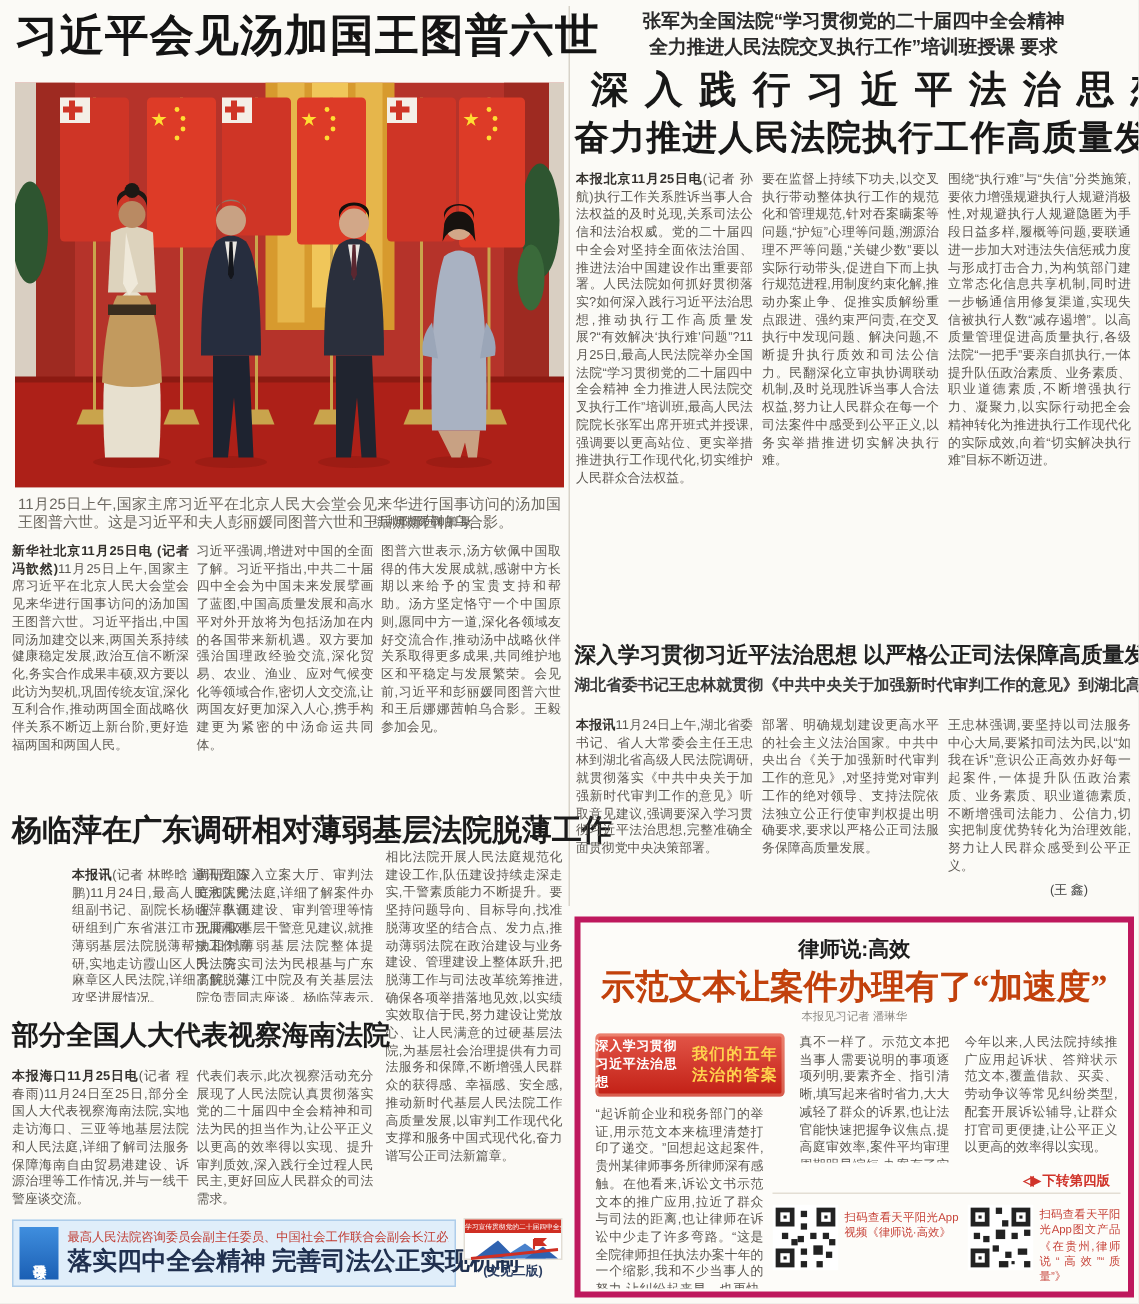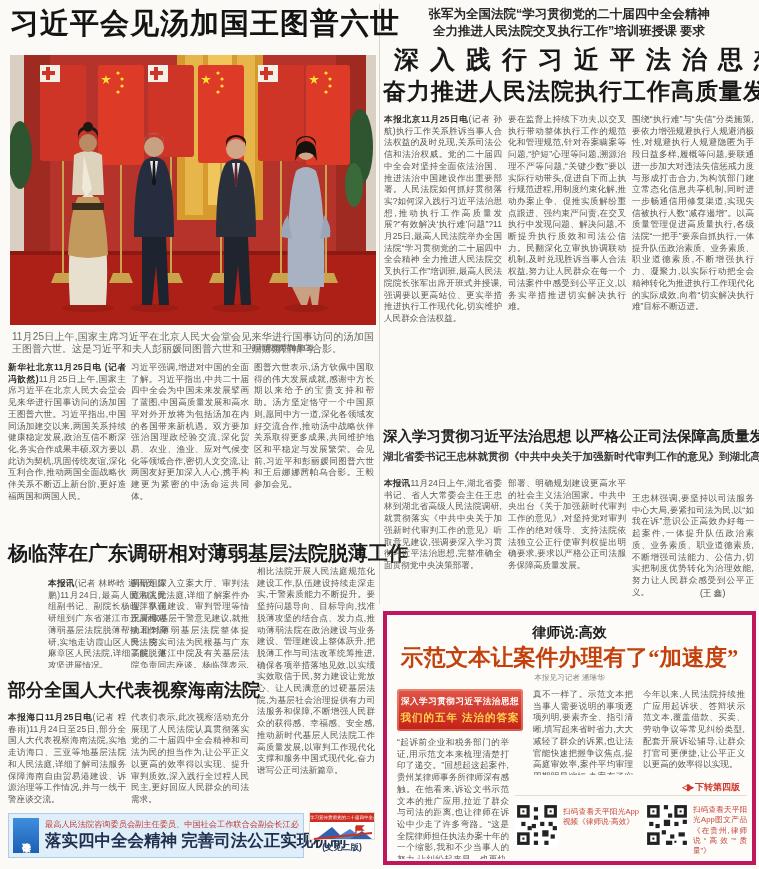--- a/index.html
+++ b/index.html
@@ -45,21 +45,21 @@
   .sub-hubei{left:383px;top:450px;width:372px;text-align:center;font-size:10.5px;font-weight:700;color:#3a3a3a;white-space:nowrap;}
   .end-byline{position:absolute;font-size:8.6px;color:#444;}
   
   .redbox{left:383px;top:611px;width:373px;height:254px;border:4px solid #be185d;background:#fdfcf9;box-sizing:border-box;}
   .rb-kicker{position:absolute;left:0;top:9px;width:100%;text-align:center;font-size:14px;font-weight:800;color:#1d1d1d;}
   .rb-hl{position:absolute;left:0;top:27px;width:100%;text-align:center;font-size:22.5px;font-weight:900;color:#c2410c;
          font-family:"Liberation Serif",serif;white-space:nowrap;}
   .rb-byline{position:absolute;left:0;top:58px;width:100%;text-align:center;font-size:7.6px;color:#8d8a84;}
   .badge{position:absolute;left:10px;top:74px;width:126px;height:42px;border-radius:3px;
          background:linear-gradient(180deg,#e25648,#c21f15);box-shadow:inset 0 0 0 2px rgba(255,210,180,.35);
-         display:flex;flex-direction:column;align-items:center;justify-content:center;gap:3px;}
+         display:flex;flex-direction:row;align-items:center;justify-content:center;gap:3px;}
   .badge .l1{color:#fff;font-size:8.6px;font-weight:700;letter-spacing:.5px;}
   .badge .l2{color:#ffd34d;font-size:10.5px;font-weight:800;letter-spacing:1px;}
   .rb-col{position:absolute;text-align:justify;color:#5c5852;font-size:8.6px;line-height:11.7px;overflow:hidden;word-break:break-all;}
   .cont{position:absolute;right:12px;top:166px;font-size:9px;font-weight:700;color:#d0342a;margin-left:12px;}
   .cont .tri{letter-spacing:-2px;margin-right:3px;}
   .qr-label{position:absolute;font-size:7.6px;line-height:10.3px;color:#c7443a;text-align:justify;word-break:break-all;}
   .qr{position:absolute;width:44px;height:44px;}
   .hr-light{position:absolute;height:1px;background:#e3ded4;}
 </style>
 </head>
@@ -225,21 +225,21 @@
   </div>
   <div class="col" style="left:508px;top:114px;width:118px;height:302px;">要在监督上持续下功夫,以交叉执行带动整体执行工作的规范化和管理规范,针对吞案瞒案等问题,“护短”心理等问题,溯源治理不严等问题,“关键少数”要以实际行动带头,促进自下而上执行规范进程,用制度约束化解,推动办案止争、促推实质解纷重点跟进、强约束严问责,在交叉执行中发现问题、解决问题,不断提升执行质效和司法公信力。民翻深化立审执协调联动机制,及时兑现胜诉当事人合法权益,努力让人民群众在每一个司法案件中感受到公平正义,以务实举措推进切实解决执行难。</div>
   <div class="col" style="left:632px;top:114px;width:122px;height:302px;">围绕“执行难”与“失信”分类施策,要依力增强规避执行人规避消极性,对规避执行人规避隐匿为手段日益多样,履概等问题,要联通进一步加大对违法失信惩戒力度与形成打击合力,为构筑部门建立常态化信息共享机制,同时进一步畅通信用修复渠道,实现失信被执行人数“减存遏增”。以高质量管理促进高质量执行,各级法院“一把手”要亲自抓执行,一体提升队伍政治素质、业务素质、职业道德素质,不断增强执行力、凝聚力,以实际行动把全会精神转化为推进执行工作现代化的实际成效,向着“切实解决执行难”目标不断迈进。</div>
 
   <div class="abs hl-hubei">深入学习贯彻习近平法治思想 以严格公正司法保障高质量发展和高水平安全</div>
   <div class="abs sub-hubei">湖北省委书记王忠林就贯彻《中共中央关于加强新时代审判工作的意见》到湖北高院调研</div>
   <div class="col" style="left:384px;top:478px;width:118px;height:122px;">
     <b>本报讯</b><span>11月24日上午,湖北省委书记、省人大常委会主任王忠林到湖北省高级人民法院调研,就贯彻落实《中共中央关于加强新时代审判工作的意见》听取意见建议,强调要深入学习贯彻习近平法治思想,完整准确全面贯彻党中央决策部署。</span>
   </div>
   <div class="col" style="left:508px;top:478px;width:118px;height:122px;">部署、明确规划建设更高水平的社会主义法治国家。中共中央出台《关于加强新时代审判工作的意见》,对坚持党对审判工作的绝对领导、支持法院依法独立公正行使审判权提出明确要求,要求以严格公正司法服务保障高质量发展。</div>
-  <div class="col" style="left:632px;top:478px;width:122px;height:108px;margin-top:15px;">王忠林强调,要坚持以司法服务中心大局,要紧扣司法为民,以“如我在诉”意识公正高效办好每一起案件,一体提升队伍政治素质、业务素质、职业道德素质,不断增强司法能力、公信力,切实把制度优势转化为治理效能,努力让人民群众感受到公平正义。</div>
+  <div class="col" style="left:632px;top:478px;width:122px;height:108px;">王忠林强调,要坚持以司法服务中心大局,要紧扣司法为民,以“如我在诉”意识公正高效办好每一起案件,一体提升队伍政治素质、业务素质、职业道德素质,不断增强司法能力、公信力,切实把制度优势转化为治理效能,努力让人民群众感受到公平正义。</div>
   <div class="end-byline" style="left:700px;top:588px;">(王 鑫)</div>
 
   <div class="abs redbox">
     <div class="rb-kicker">律师说:高效</div>
     <div class="rb-hl">示范文本让案件办理有了“加速度”</div>
     <div class="rb-byline">本报见习记者 潘琳华</div>
 
     <div class="badge">
       <div class="l1">深入学习贯彻习近平法治思想</div>
       <div class="l2">我们的五年 法治的答案</div>

